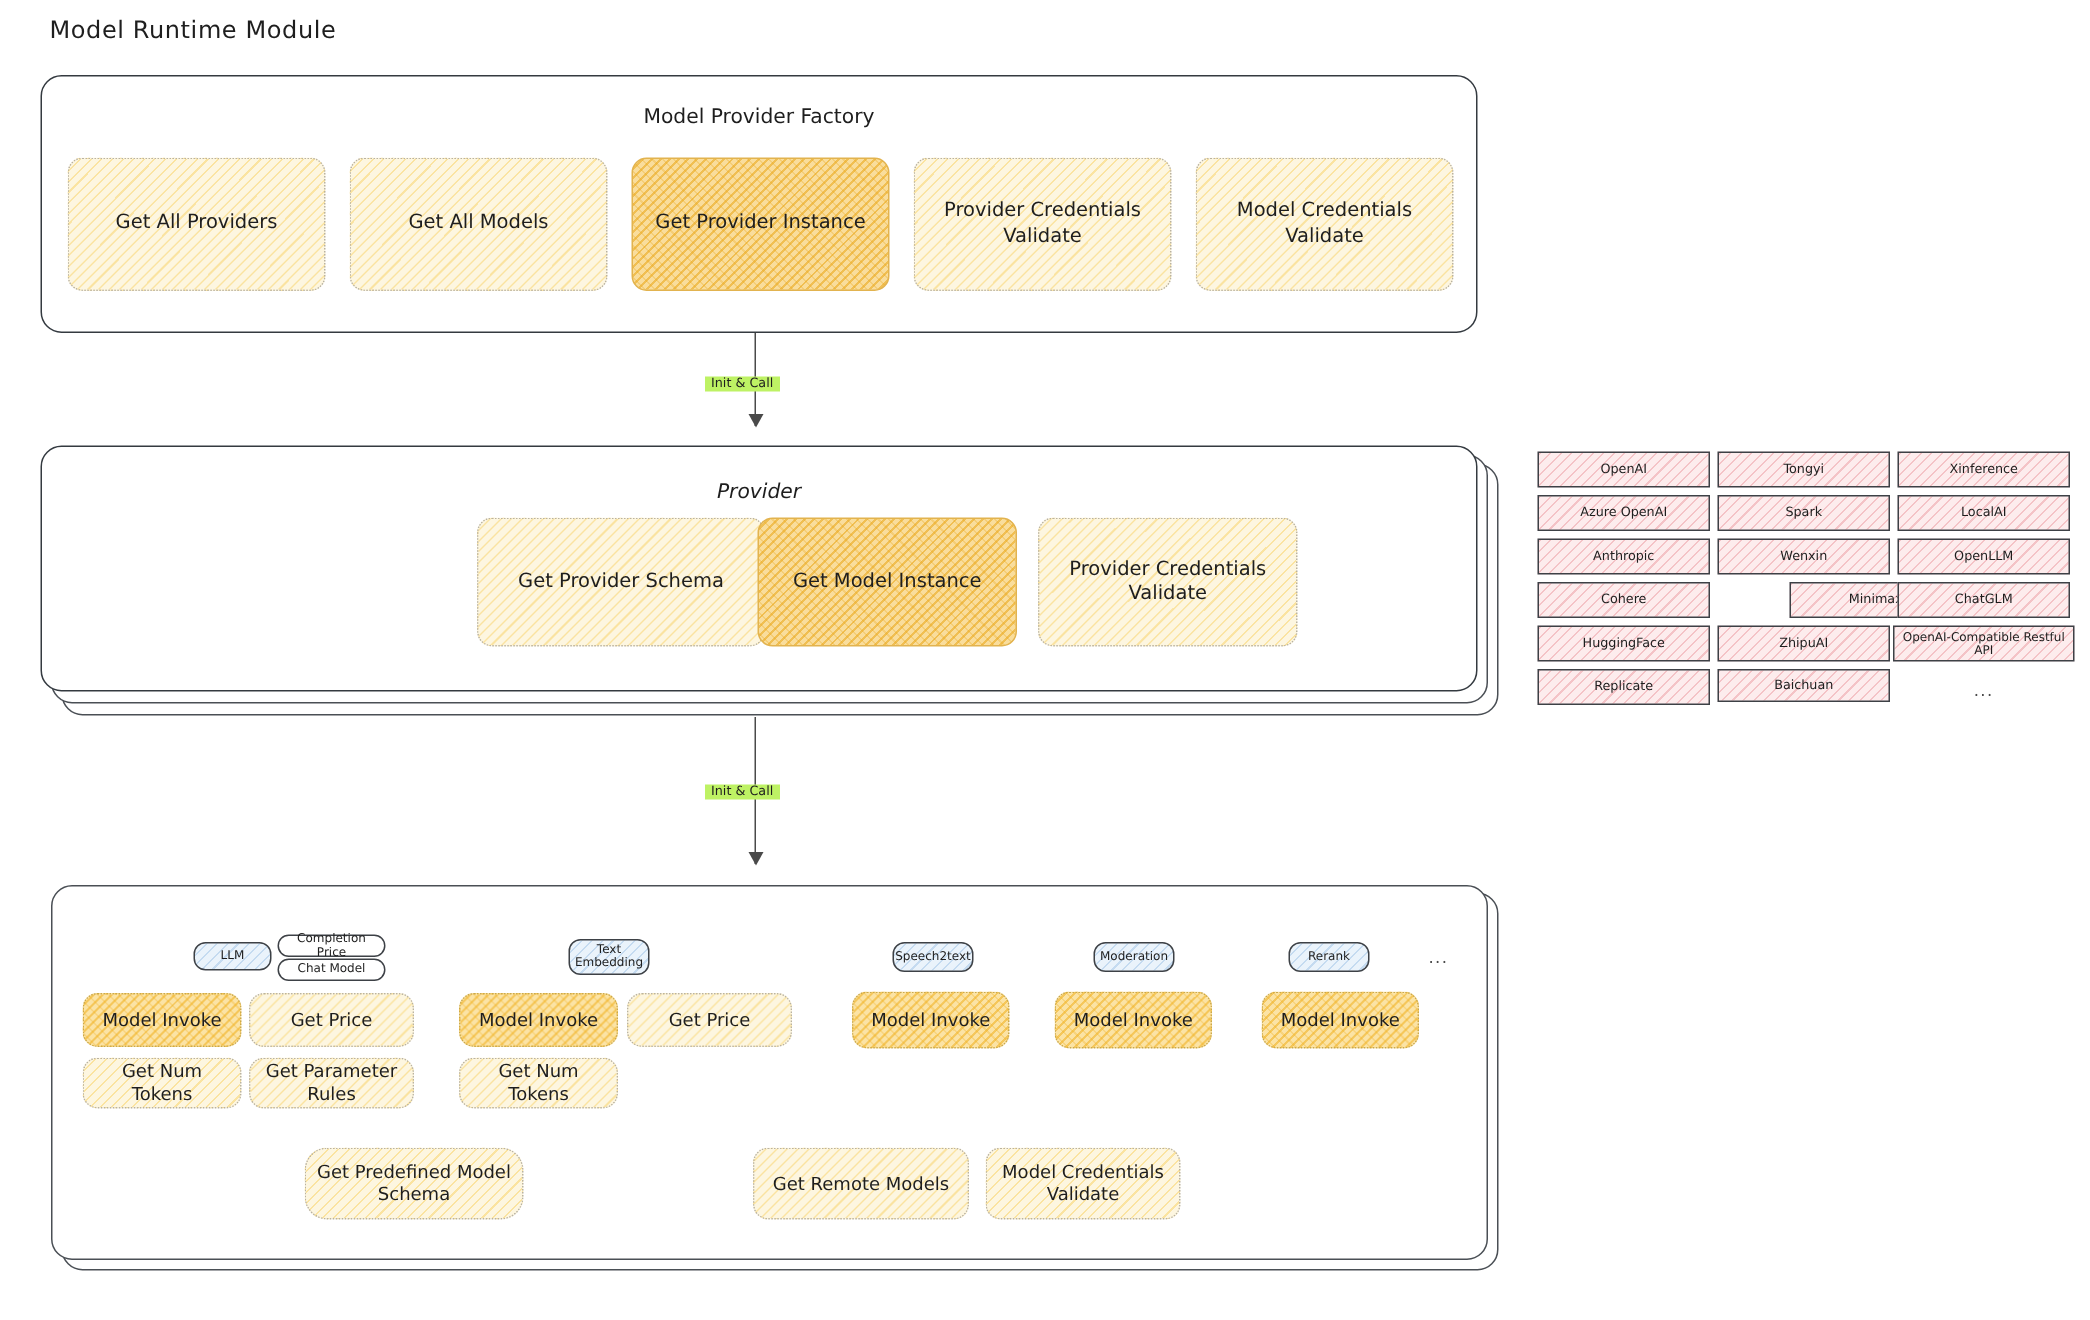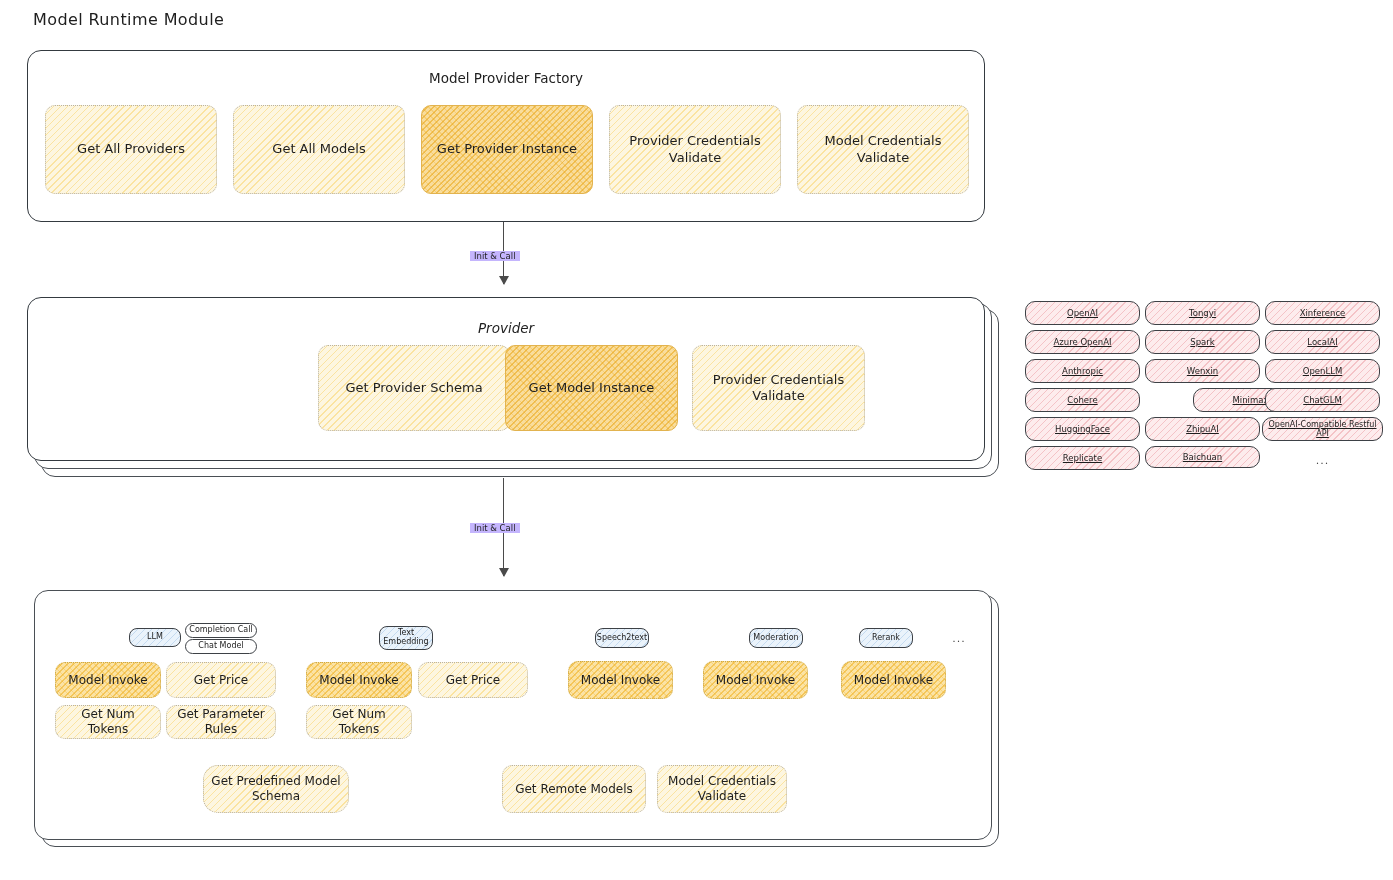--- a/index.html
+++ b/index.html
@@ -69,27 +69,26 @@
     background-image:
       repeating-linear-gradient(135deg, rgba(233,166,22,.55) 0 1.4px, rgba(0,0,0,0) 1.4px 4.2px),
       repeating-linear-gradient(45deg, rgba(233,166,22,.28) 0 1px, rgba(0,0,0,0) 1px 5px);
   }
 
   
   .chip{
     position:absolute;
     box-sizing:border-box;
     border:1.2px solid #3d4146;
-    border-radius:10px;
+    border-radius:0;
     background-color:#fdeced;
     background-image:repeating-linear-gradient(135deg, rgba(224,100,110,.30) 0 1px, rgba(0,0,0,0) 1px 5px);
     display:flex;align-items:center;justify-content:center;
     font-size:8.5px;color:#1e1e1e;text-align:center;
     padding:0 3px;
-    text-decoration:underline;
   }
   .ellipsis{
     position:absolute;display:flex;align-items:center;justify-content:center;
     font-size:11px;color:#4a4a4a;letter-spacing:1px;
   }
 
   
   .pill{
     position:absolute;box-sizing:border-box;
     border:1.2px solid #3d4146;border-radius:8px;
@@ -105,21 +104,21 @@
 
   
   .arrow-line{position:absolute;width:1.3px;background:#4a4a4a;}
   .arrow-head{
     position:absolute;width:0;height:0;
     border-left:5px solid transparent;border-right:5px solid transparent;
     border-top:9px solid #4a4a4a;
   }
   .arrow-label{
     position:absolute;font-size:8.5px;color:#1e1e1e;
-    background:#c4b5fd;padding:0 4px;white-space:nowrap;
+    background:#bef264;padding:0 4px;white-space:nowrap;
   }
   .t13{font-size:13px;}
   .t12{font-size:12px;}
 </style>
 </head>
 <body>
 
 <div class="canvas">
 
   <div class="page-title">Model Runtime Module</div>
@@ -223,21 +222,21 @@
   <div class="arrow-head" style="left:499px;top:568px;"></div>
   <div class="arrow-label" style="left:470px;top:523px;">Init &amp; Call</div>
 
   <div class="stack-layer" style="left:41px;top:595px;width:958px;height:252px;"></div>
   <div class="stack-layer" style="left:34px;top:590px;width:958px;height:250px;"></div>
 
   <div class="pill blue" style="left:129px;top:628px;width:52px;height:19px;">
     <span>LLM</span>
   </div>
   <div class="pill plain" style="left:185px;top:623px;width:72px;height:15px;">
-    <span>Completion Call</span>
+    <span>Completion Price</span>
   </div>
   <div class="pill plain" style="left:185px;top:639px;width:72px;height:15px;">
     <span>Chat Model</span>
   </div>
 
   <div class="node hot" style="left:55px;top:662px;width:106px;height:36px;">
     <span class="t12">Model Invoke</span>
   </div>
   <div class="node lite" style="left:166px;top:662px;width:110px;height:36px;">
     <span class="t12">Get Price</span>
@@ -262,21 +261,21 @@
     <span class="t12">Get Num Tokens</span>
   </div>
 
   <div class="pill blue" style="left:595px;top:628px;width:54px;height:20px;">
     <span>Speech2text</span>
   </div>
   <div class="node hot" style="left:568px;top:661px;width:105px;height:38px;">
     <span class="t12">Model Invoke</span>
   </div>
 
-  <div class="pill blue" style="left:729px;top:628px;width:54px;height:20px;margin-left:20px;">
+  <div class="pill blue" style="left:729px;top:628px;width:54px;height:20px;">
     <span>Moderation</span>
   </div>
   <div class="node hot" style="left:703px;top:661px;width:105px;height:38px;">
     <span class="t12">Model Invoke</span>
   </div>
 
   <div class="pill blue" style="left:859px;top:628px;width:54px;height:20px;">
     <span>Rerank</span>
   </div>
   <div class="node hot" style="left:841px;top:661px;width:105px;height:38px;">

